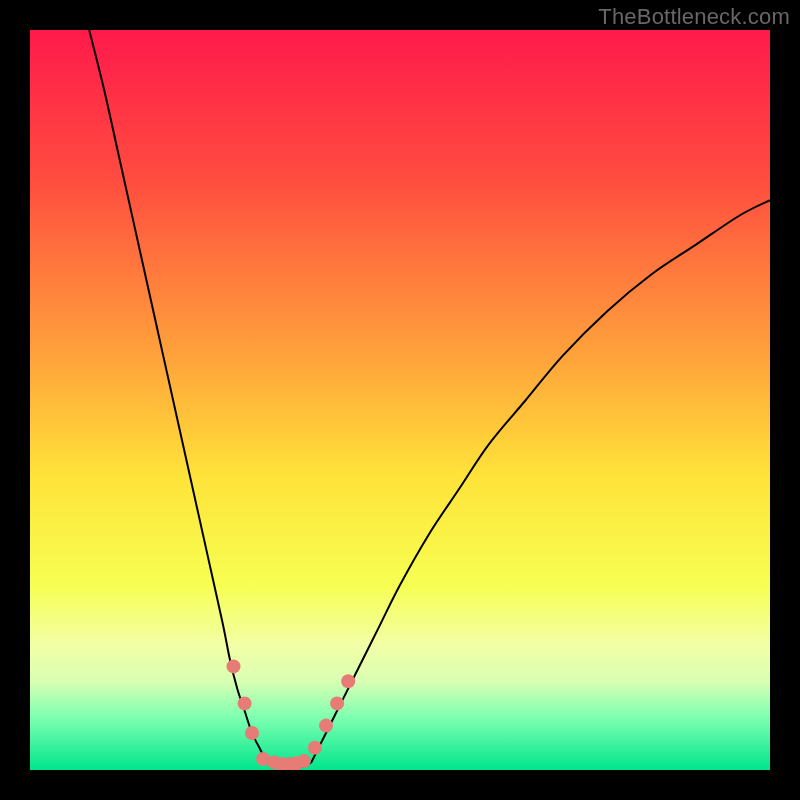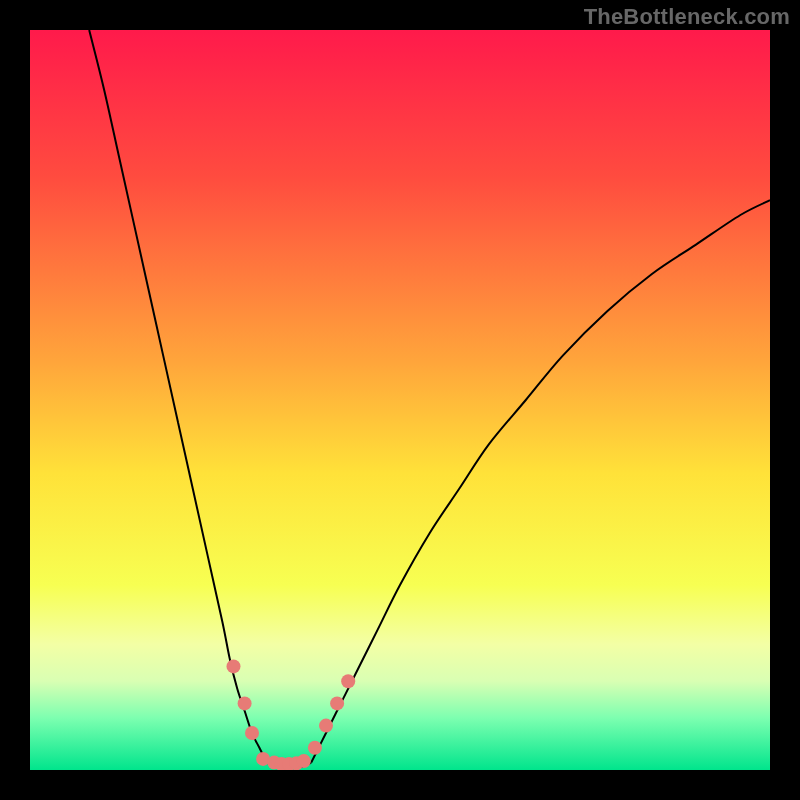--- a/index.html
+++ b/index.html
@@ -26,21 +26,21 @@
     width: 740px;
     height: 740px;
     
   }
   .watermark {
     position: absolute;
     top: 4px;
     right: 10px;
     color: #676767;
     font-size: 22px;
-    font-weight: 700;
+    font-weight: 400;
     letter-spacing: 0.2px;
   }
 </style>
 </head>
 <body>
 
 <div class="frame">
   <div class="watermark">TheBottleneck.com</div>
 
   <div class="plot">

